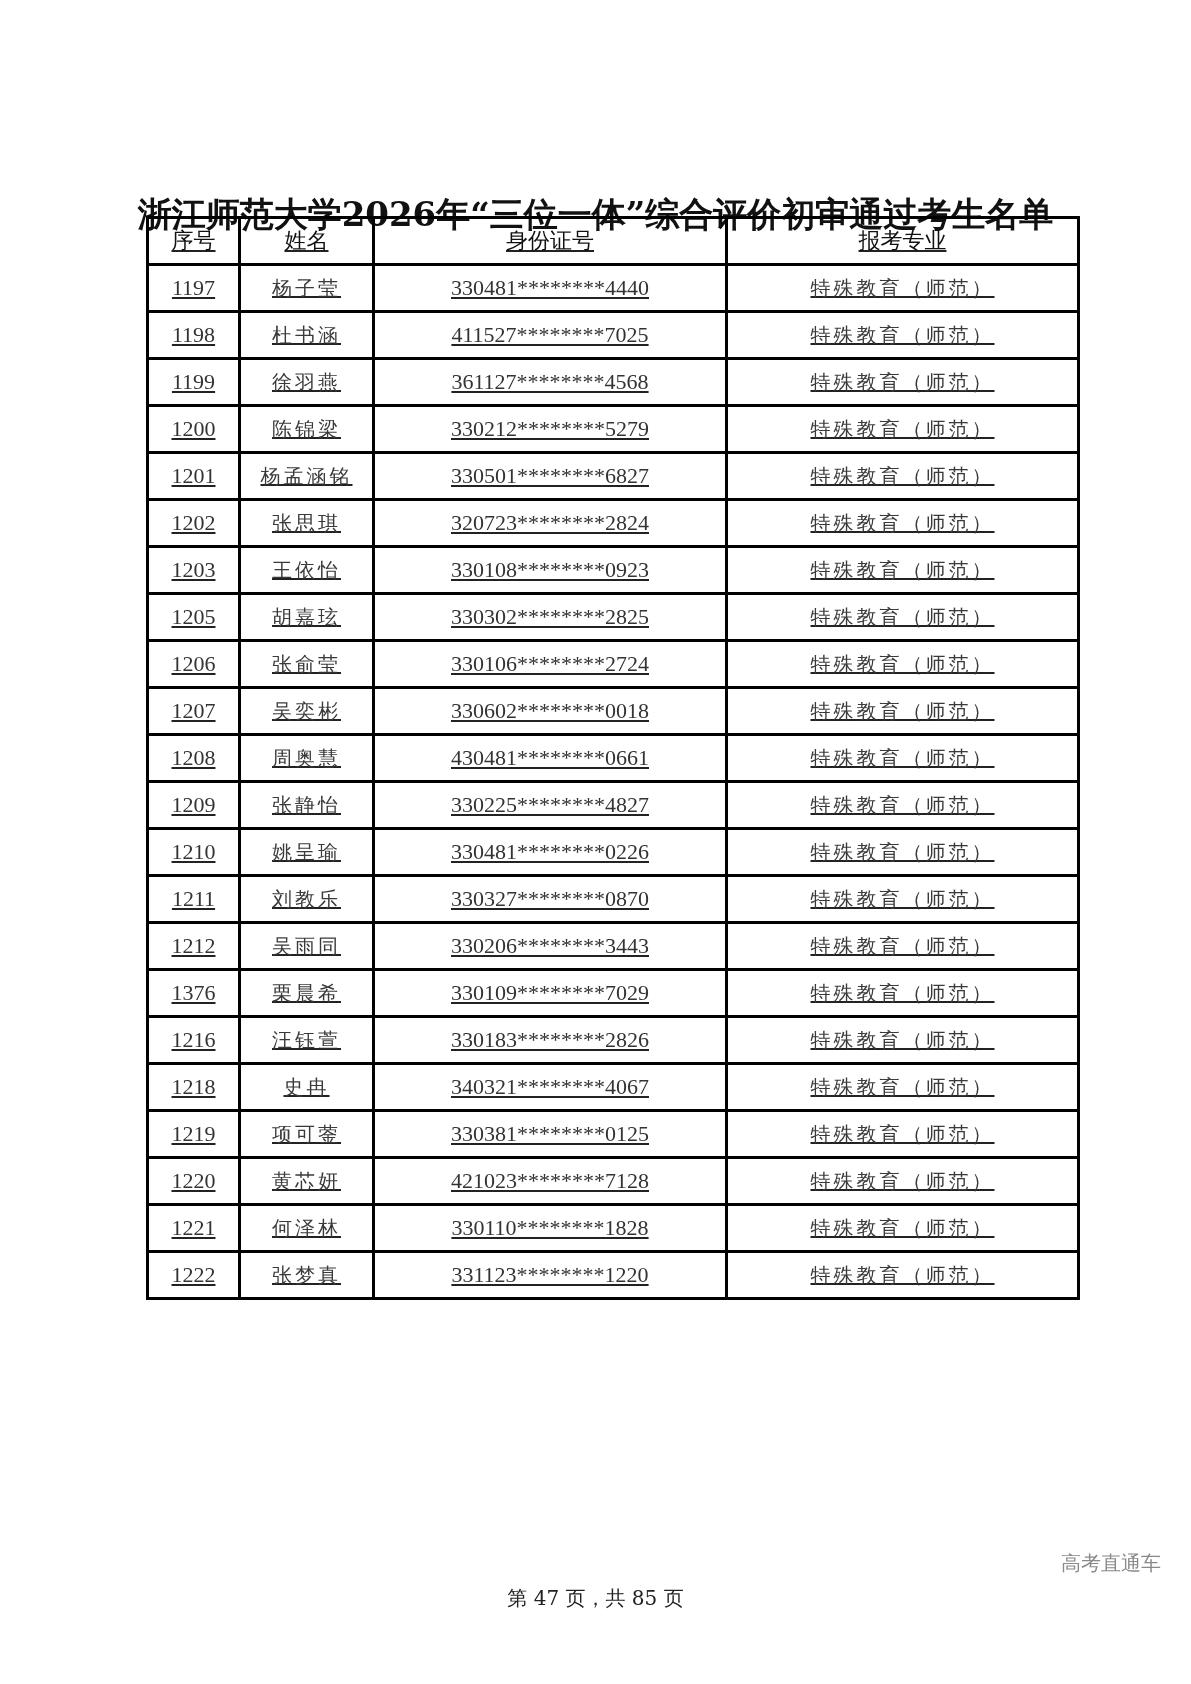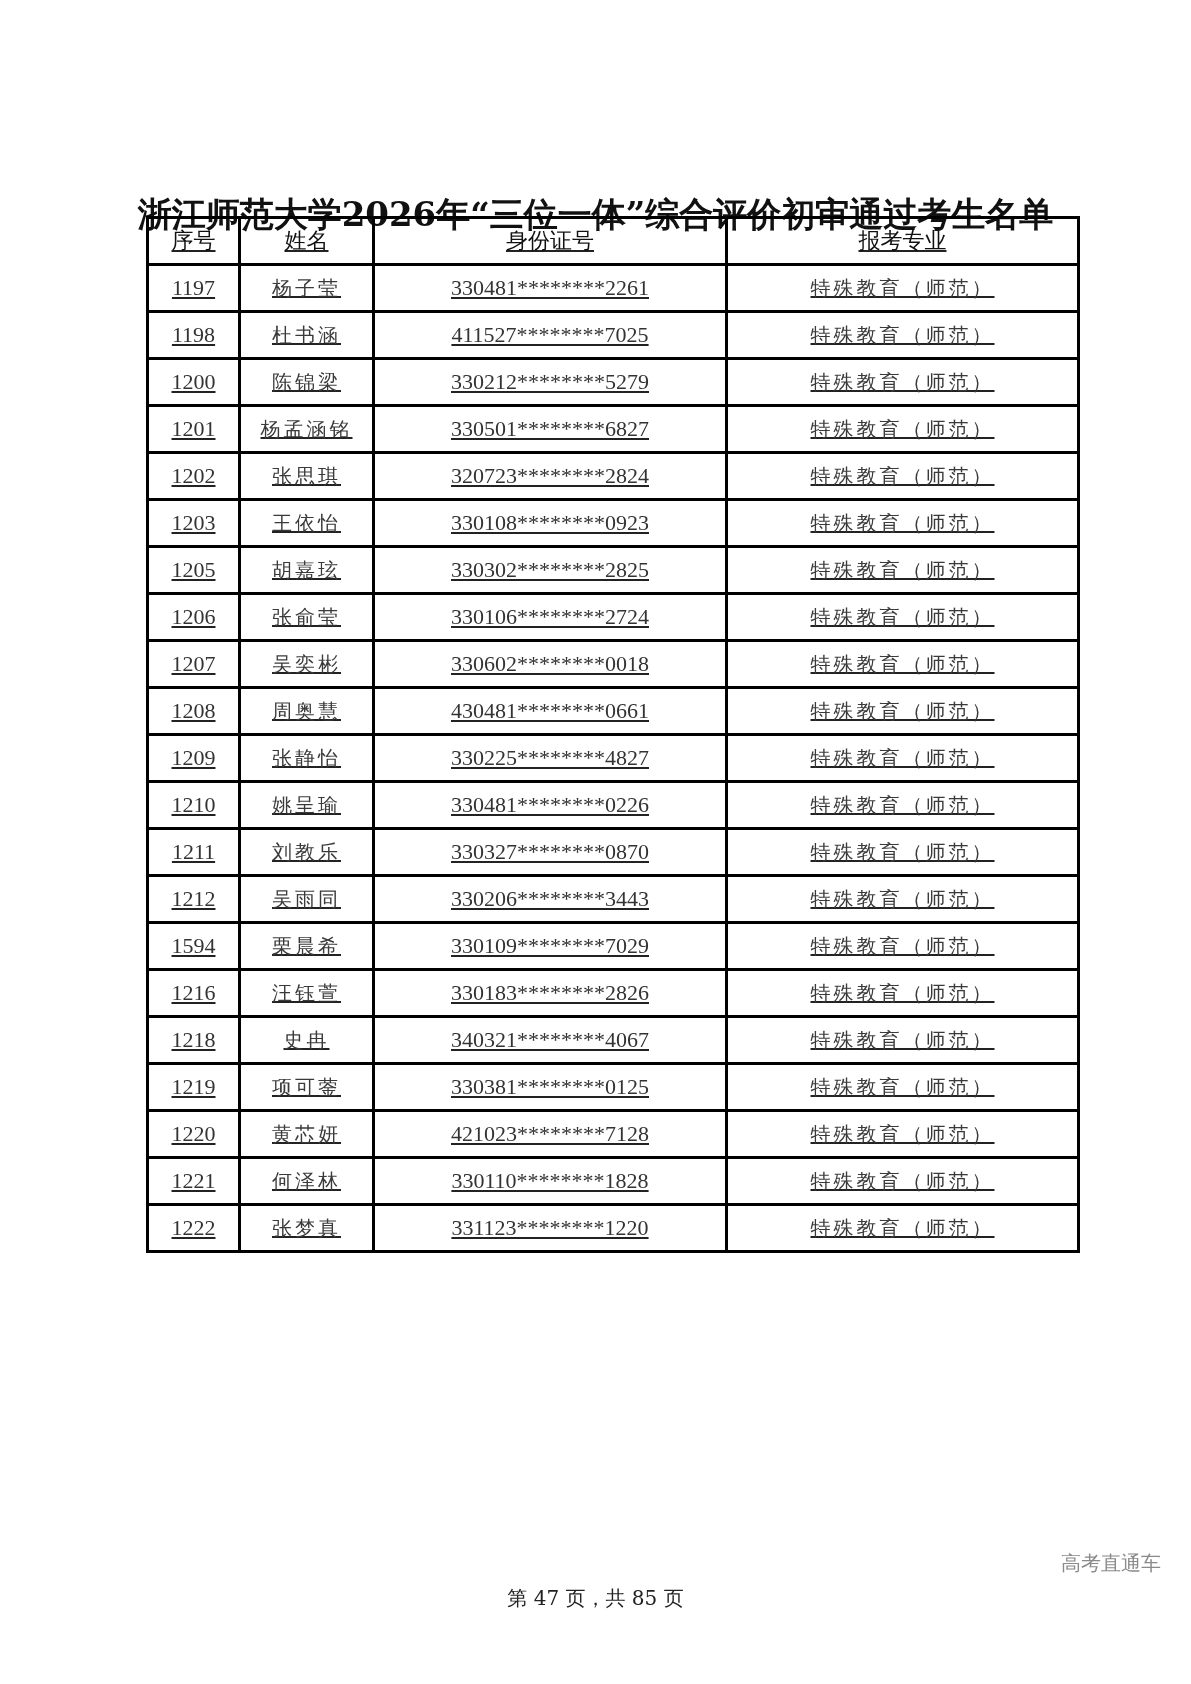--- a/index.html
+++ b/index.html
@@ -54,27 +54,33 @@
       <th>序号</th>
       <th>姓名</th>
       <th>身份证号</th>
       <th>报考专业</th>
     </tr>
   </thead>
   <tbody id="tbody">
       <tr>
         <td class="seq">1197</td>
         <td class="name">杨子莹</td>
-        <td class="id">330481********2261</td>
+        <td class="id">330481********4440</td>
         <td class="major">特殊教育（师范）</td>
       </tr>
       <tr>
         <td class="seq">1198</td>
         <td class="name">杜书涵</td>
         <td class="id">411527********7025</td>
+        <td class="major">特殊教育（师范）</td>
+      </tr>
+      <tr>
+        <td class="seq">1199</td>
+        <td class="name">徐羽燕</td>
+        <td class="id">361127********4568</td>
         <td class="major">特殊教育（师范）</td>
       </tr>
       <tr>
         <td class="seq">1200</td>
         <td class="name">陈锦梁</td>
         <td class="id">330212********5279</td>
         <td class="major">特殊教育（师范）</td>
       </tr>
       <tr>
         <td class="seq">1201</td>
@@ -136,21 +142,21 @@
         <td class="id">330327********0870</td>
         <td class="major">特殊教育（师范）</td>
       </tr>
       <tr>
         <td class="seq">1212</td>
         <td class="name">吴雨同</td>
         <td class="id">330206********3443</td>
         <td class="major">特殊教育（师范）</td>
       </tr>
       <tr>
-        <td class="seq">1594</td>
+        <td class="seq">1376</td>
         <td class="name">栗晨希</td>
         <td class="id">330109********7029</td>
         <td class="major">特殊教育（师范）</td>
       </tr>
       <tr>
         <td class="seq">1216</td>
         <td class="name">汪钰萱</td>
         <td class="id">330183********2826</td>
         <td class="major">特殊教育（师范）</td>
       </tr>

